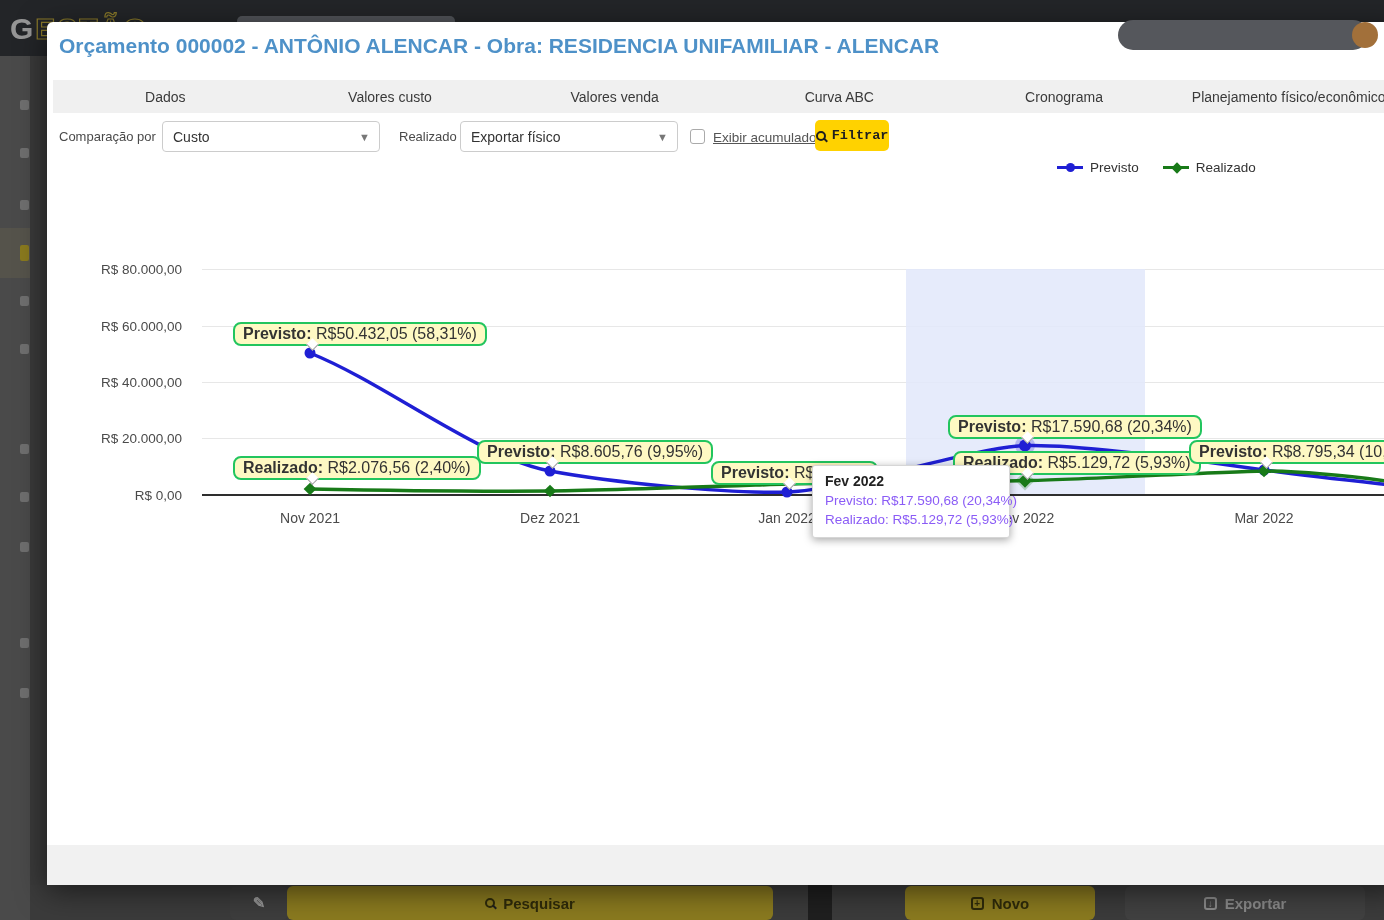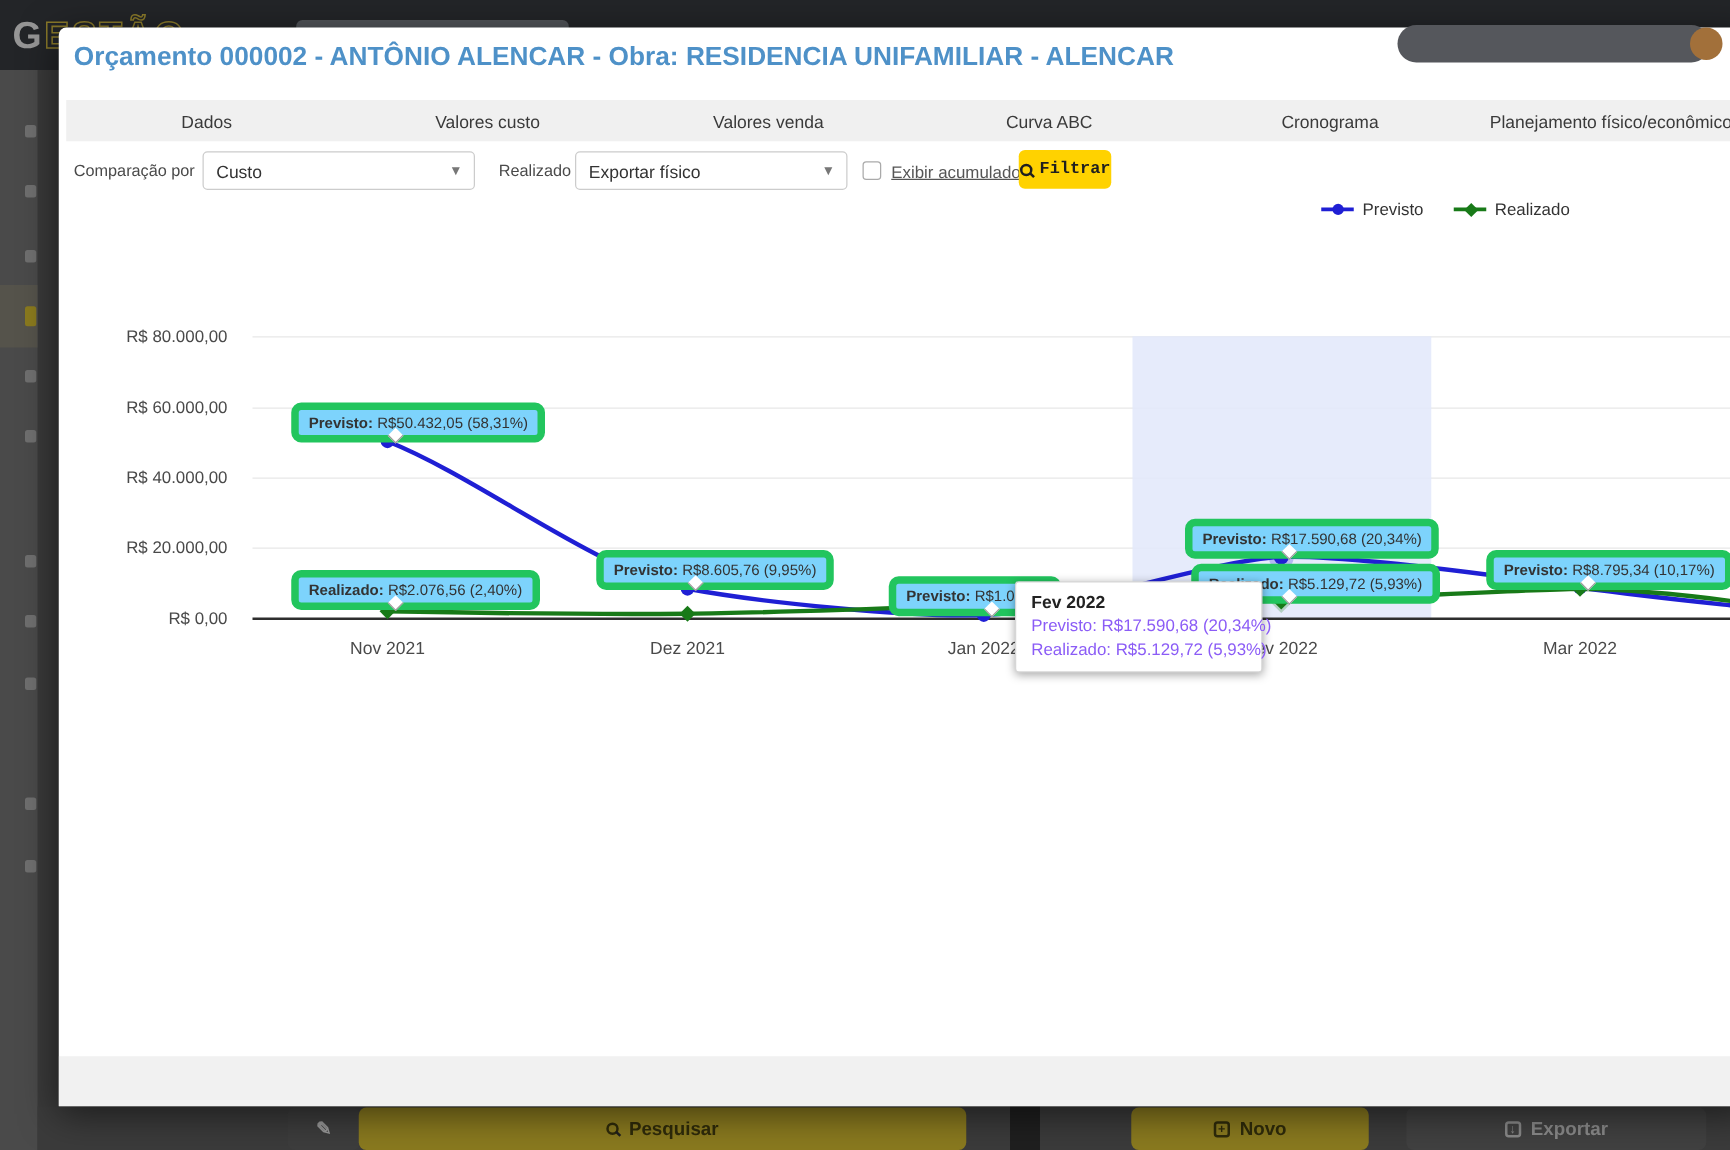--- a/index.html
+++ b/index.html
@@ -83,22 +83,22 @@
   .ytick { position:absolute; left:30px; width:105px; text-align:right; font-size:13.5px;
     color:#4a4a4a; transform:translateY(-50%); }
   .gridline { position:absolute; left:155px; width:1195px; height:1px; background:#e7e7e7; }
   .axisline { position:absolute; left:155px; top:272px; width:1193px; height:2px; background:#2e2e2e; }
   .band { position:absolute; left:859px; top:47px; width:239px; height:226px;
     background:rgba(226,232,250,0.85); }
   .chart svg { position:absolute; left:0; top:0; z-index:2; }
   .xlabel { position:absolute; top:288px; width:120px; text-align:center; font-size:14px;
     color:#4a4a4a; transform:translateX(-50%); z-index:1; }
 
-  .ann { position:absolute; background:#7dd3fc; border:6px solid #22c55e; border-radius:8px;
-    padding:2px 8px; font-size:12px; color:#333; white-space:nowrap; z-index:3; line-height:16px; }
+  .ann { position:absolute; background:#fef9c3; border:2px solid #22c55e; border-radius:8px;
+    padding:2px 8px; font-size:16px; color:#333; white-space:nowrap; z-index:3; line-height:16px; }
   .ann::after { content:""; position:absolute; bottom:-5px; left:var(--px, 50%); width:8px;
     height:8px; background:#fff; border-right:1px solid #999; border-bottom:1px solid #999;
     transform:rotate(45deg); }
   .ann .ann-b { font-weight:bold; }
   .ann .ann-b::after { content:": "; font-weight:bold; }
 
   .tooltip { position:absolute; left:765px; top:243px; width:198px; background:#fff;
     border:1px solid #d6d6d6; border-radius:3px; box-shadow:0 2px 8px rgba(0,0,0,.35);
     padding:7px 12px 8px 12px; z-index:5; }
   .tt-title { font-size:14px; font-weight:bold; color:#222; margin-bottom:2px; }

